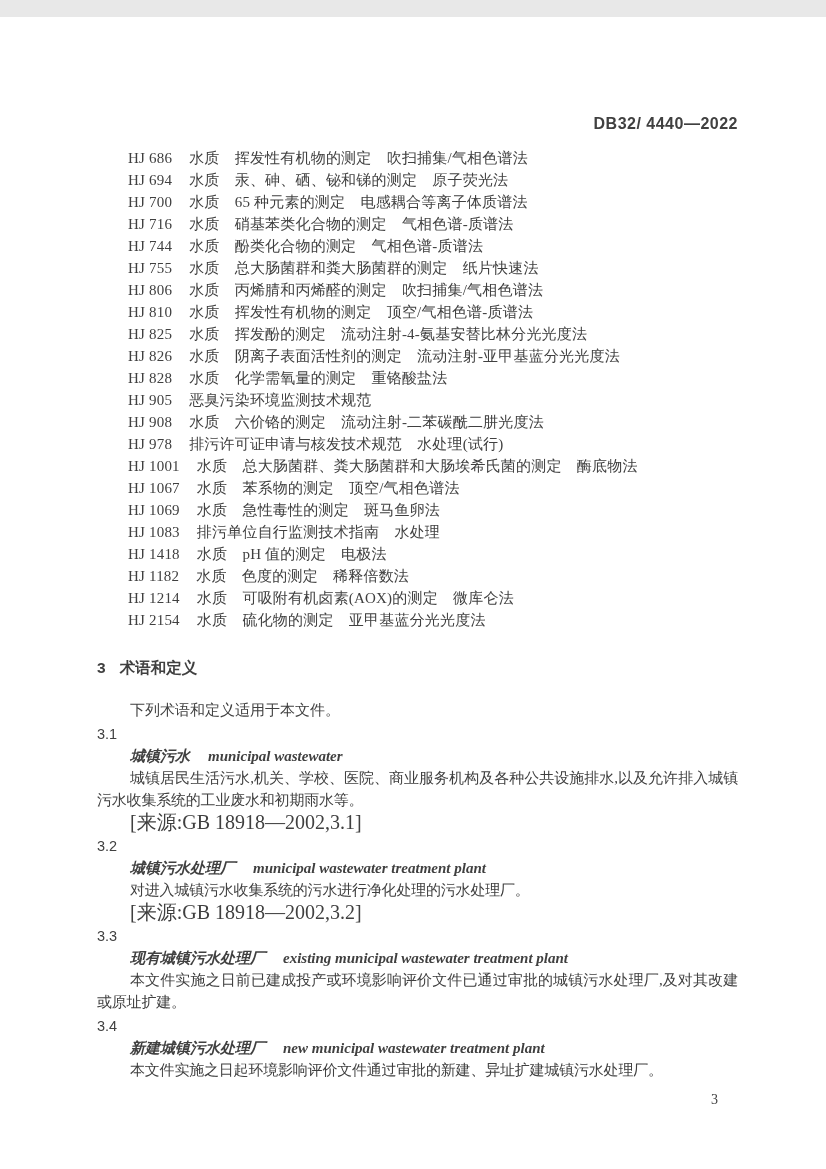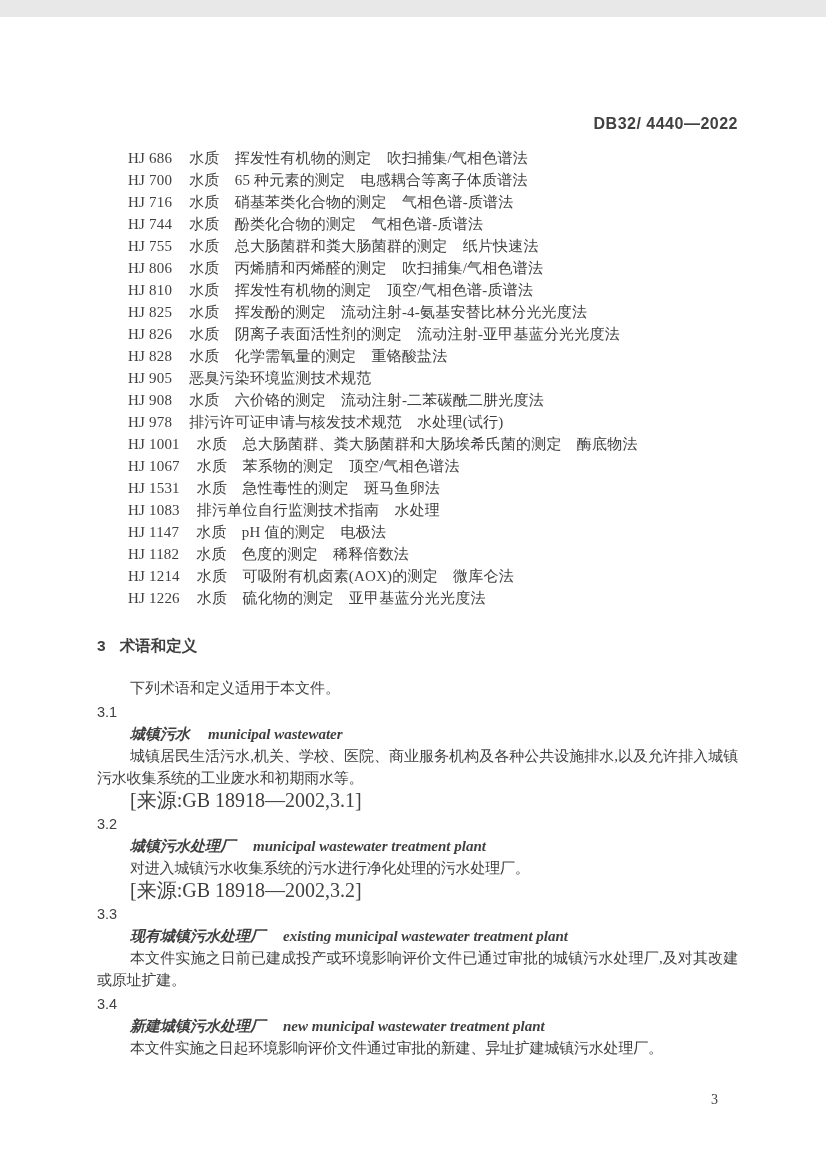--- a/index.html
+++ b/index.html
@@ -43,40 +43,41 @@
 <body>
 
 <div class="page">
 
   <div class="doc-header">DB32/ 4440—2022</div>
 
   <div class="content">
 
     <ul class="ref-list">
       <li><span class="ref-code">HJ 686</span><span>水质　挥发性有机物的测定　吹扫捕集/气相色谱法</span></li>
+      <li><span class="ref-code">HJ 694</span><span>水质　汞、砷、硒、铋和锑的测定　原子荧光法</span></li>
       <li><span class="ref-code">HJ 700</span><span>水质　65 种元素的测定　电感耦合等离子体质谱法</span></li>
       <li><span class="ref-code">HJ 716</span><span>水质　硝基苯类化合物的测定　气相色谱-质谱法</span></li>
       <li><span class="ref-code">HJ 744</span><span>水质　酚类化合物的测定　气相色谱-质谱法</span></li>
       <li><span class="ref-code">HJ 755</span><span>水质　总大肠菌群和粪大肠菌群的测定　纸片快速法</span></li>
       <li><span class="ref-code">HJ 806</span><span>水质　丙烯腈和丙烯醛的测定　吹扫捕集/气相色谱法</span></li>
       <li><span class="ref-code">HJ 810</span><span>水质　挥发性有机物的测定　顶空/气相色谱-质谱法</span></li>
       <li><span class="ref-code">HJ 825</span><span>水质　挥发酚的测定　流动注射-4-氨基安替比林分光光度法</span></li>
       <li><span class="ref-code">HJ 826</span><span>水质　阴离子表面活性剂的测定　流动注射-亚甲基蓝分光光度法</span></li>
       <li><span class="ref-code">HJ 828</span><span>水质　化学需氧量的测定　重铬酸盐法</span></li>
       <li><span class="ref-code">HJ 905</span><span>恶臭污染环境监测技术规范</span></li>
       <li><span class="ref-code">HJ 908</span><span>水质　六价铬的测定　流动注射-二苯碳酰二肼光度法</span></li>
       <li><span class="ref-code">HJ 978</span><span>排污许可证申请与核发技术规范　水处理(试行)</span></li>
       <li><span class="ref-code">HJ 1001</span><span>水质　总大肠菌群、粪大肠菌群和大肠埃希氏菌的测定　酶底物法</span></li>
       <li><span class="ref-code">HJ 1067</span><span>水质　苯系物的测定　顶空/气相色谱法</span></li>
-      <li><span class="ref-code">HJ 1531</span><span>水质　急性毒性的测定　斑马鱼卵法</span></li>
+      <li><span class="ref-code">HJ 1069</span><span>水质　急性毒性的测定　斑马鱼卵法</span></li>
       <li><span class="ref-code">HJ 1083</span><span>排污单位自行监测技术指南　水处理</span></li>
-      <li><span class="ref-code">HJ 1147</span><span>水质　pH 值的测定　电极法</span></li>
+      <li><span class="ref-code">HJ 1418</span><span>水质　pH 值的测定　电极法</span></li>
       <li><span class="ref-code">HJ 1182</span><span>水质　色度的测定　稀释倍数法</span></li>
       <li><span class="ref-code">HJ 1214</span><span>水质　可吸附有机卤素(AOX)的测定　微库仑法</span></li>
-      <li><span class="ref-code">HJ 1226</span><span>水质　硫化物的测定　亚甲基蓝分光光度法</span></li>
+      <li><span class="ref-code">HJ 2154</span><span>水质　硫化物的测定　亚甲基蓝分光光度法</span></li>
     </ul>
 
     <h2 class="section-heading"><span class="sec-num">3</span><span>术语和定义</span></h2>
 
     <p class="intro">下列术语和定义适用于本文件。</p>
 
     <div class="term">
       <div class="term-num">3.1</div>
       <div class="term-title"><span class="zh">城镇污水</span><span class="en">municipal wastewater</span></div>
       <p class="term-def">城镇居民生活污水,机关、学校、医院、商业服务机构及各种公共设施排水,以及允许排入城镇污水收集系统的工业废水和初期雨水等。</p>

